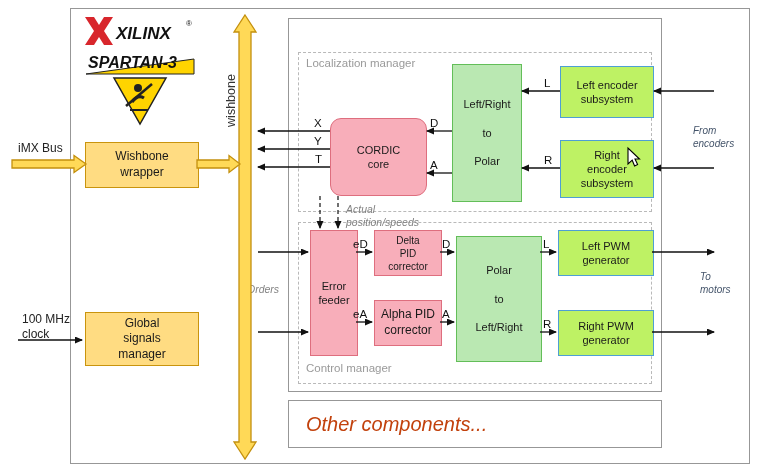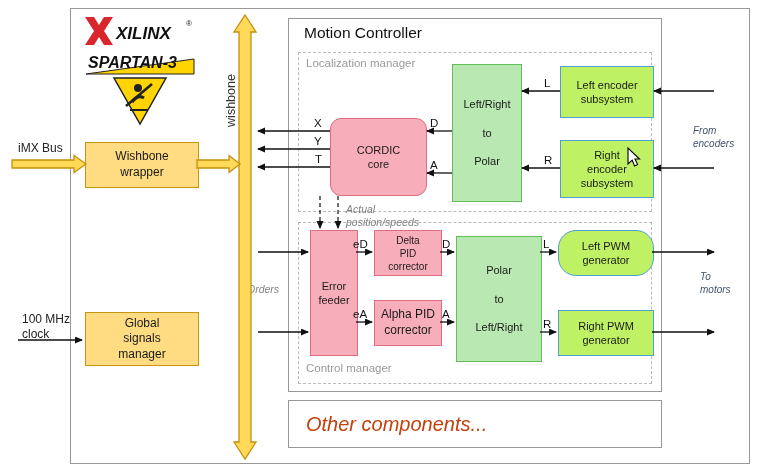--- a/index.html
+++ b/index.html
@@ -53,21 +53,20 @@
 
   <div class="box orange" style="left:85px; top:142px; width:112px; height:44px; font-size:12px;">Wishbone
 wrapper</div>
   <div class="box orange" style="left:85px; top:312px; width:112px; height:52px; font-size:12px;">Global
 signals
 manager</div>
 
   <div class="buslabel">wishbone</div>
 
   <div class="frame" style="left:288px; top:18px; width:372px; height:372px;"></div>
-  <div class="title" style="left:304px; top:24px;">Motion Controller</div>
 
   <div class="dashedframe" style="left:298px; top:52px; width:352px; height:158px;"></div>
   <div class="grplabel" style="left:306px; top:57px;">Localization manager</div>
 
   <div class="box pink" style="left:330px; top:118px; width:95px; height:76px;border-radius:11px;">CORDIC
 core</div>
   <div class="box green" style="left:452px; top:64px; width:68px; height:136px;">Left/Right
 
 to
 
@@ -86,21 +85,21 @@
   <div class="box pink" style="left:374px; top:230px; width:66px; height:44px; font-size:10px;">Delta
 PID
 corrector</div>
   <div class="box pink" style="left:374px; top:300px; width:66px; height:44px; font-size:12px;">Alpha PID
 corrector</div>
   <div class="box green" style="left:456px; top:236px; width:84px; height:124px;">Polar
 
 to
 
 Left/Right</div>
-  <div class="box blue" style="left:558px; top:230px; width:94px; height:44px;border-radius:18px;">Left PWM
+  <div class="box blue" style="left:558px; top:230px; width:94px; height:44px;">Left PWM
 generator</div>
   <div class="box blue" style="left:558px; top:310px; width:94px; height:44px;">Right PWM
 generator</div>
 
   <div class="frame" style="left:288px; top:400px; width:372px; height:46px;"></div>
   <div class="other-text" style="left:306px; top:413px;">Other components...</div>
 
   <div class="annot" style="left:247px; top:283px;">Orders</div>
   <div class="annot" style="left:346px; top:203px;">Actual
 position/speeds</div>

